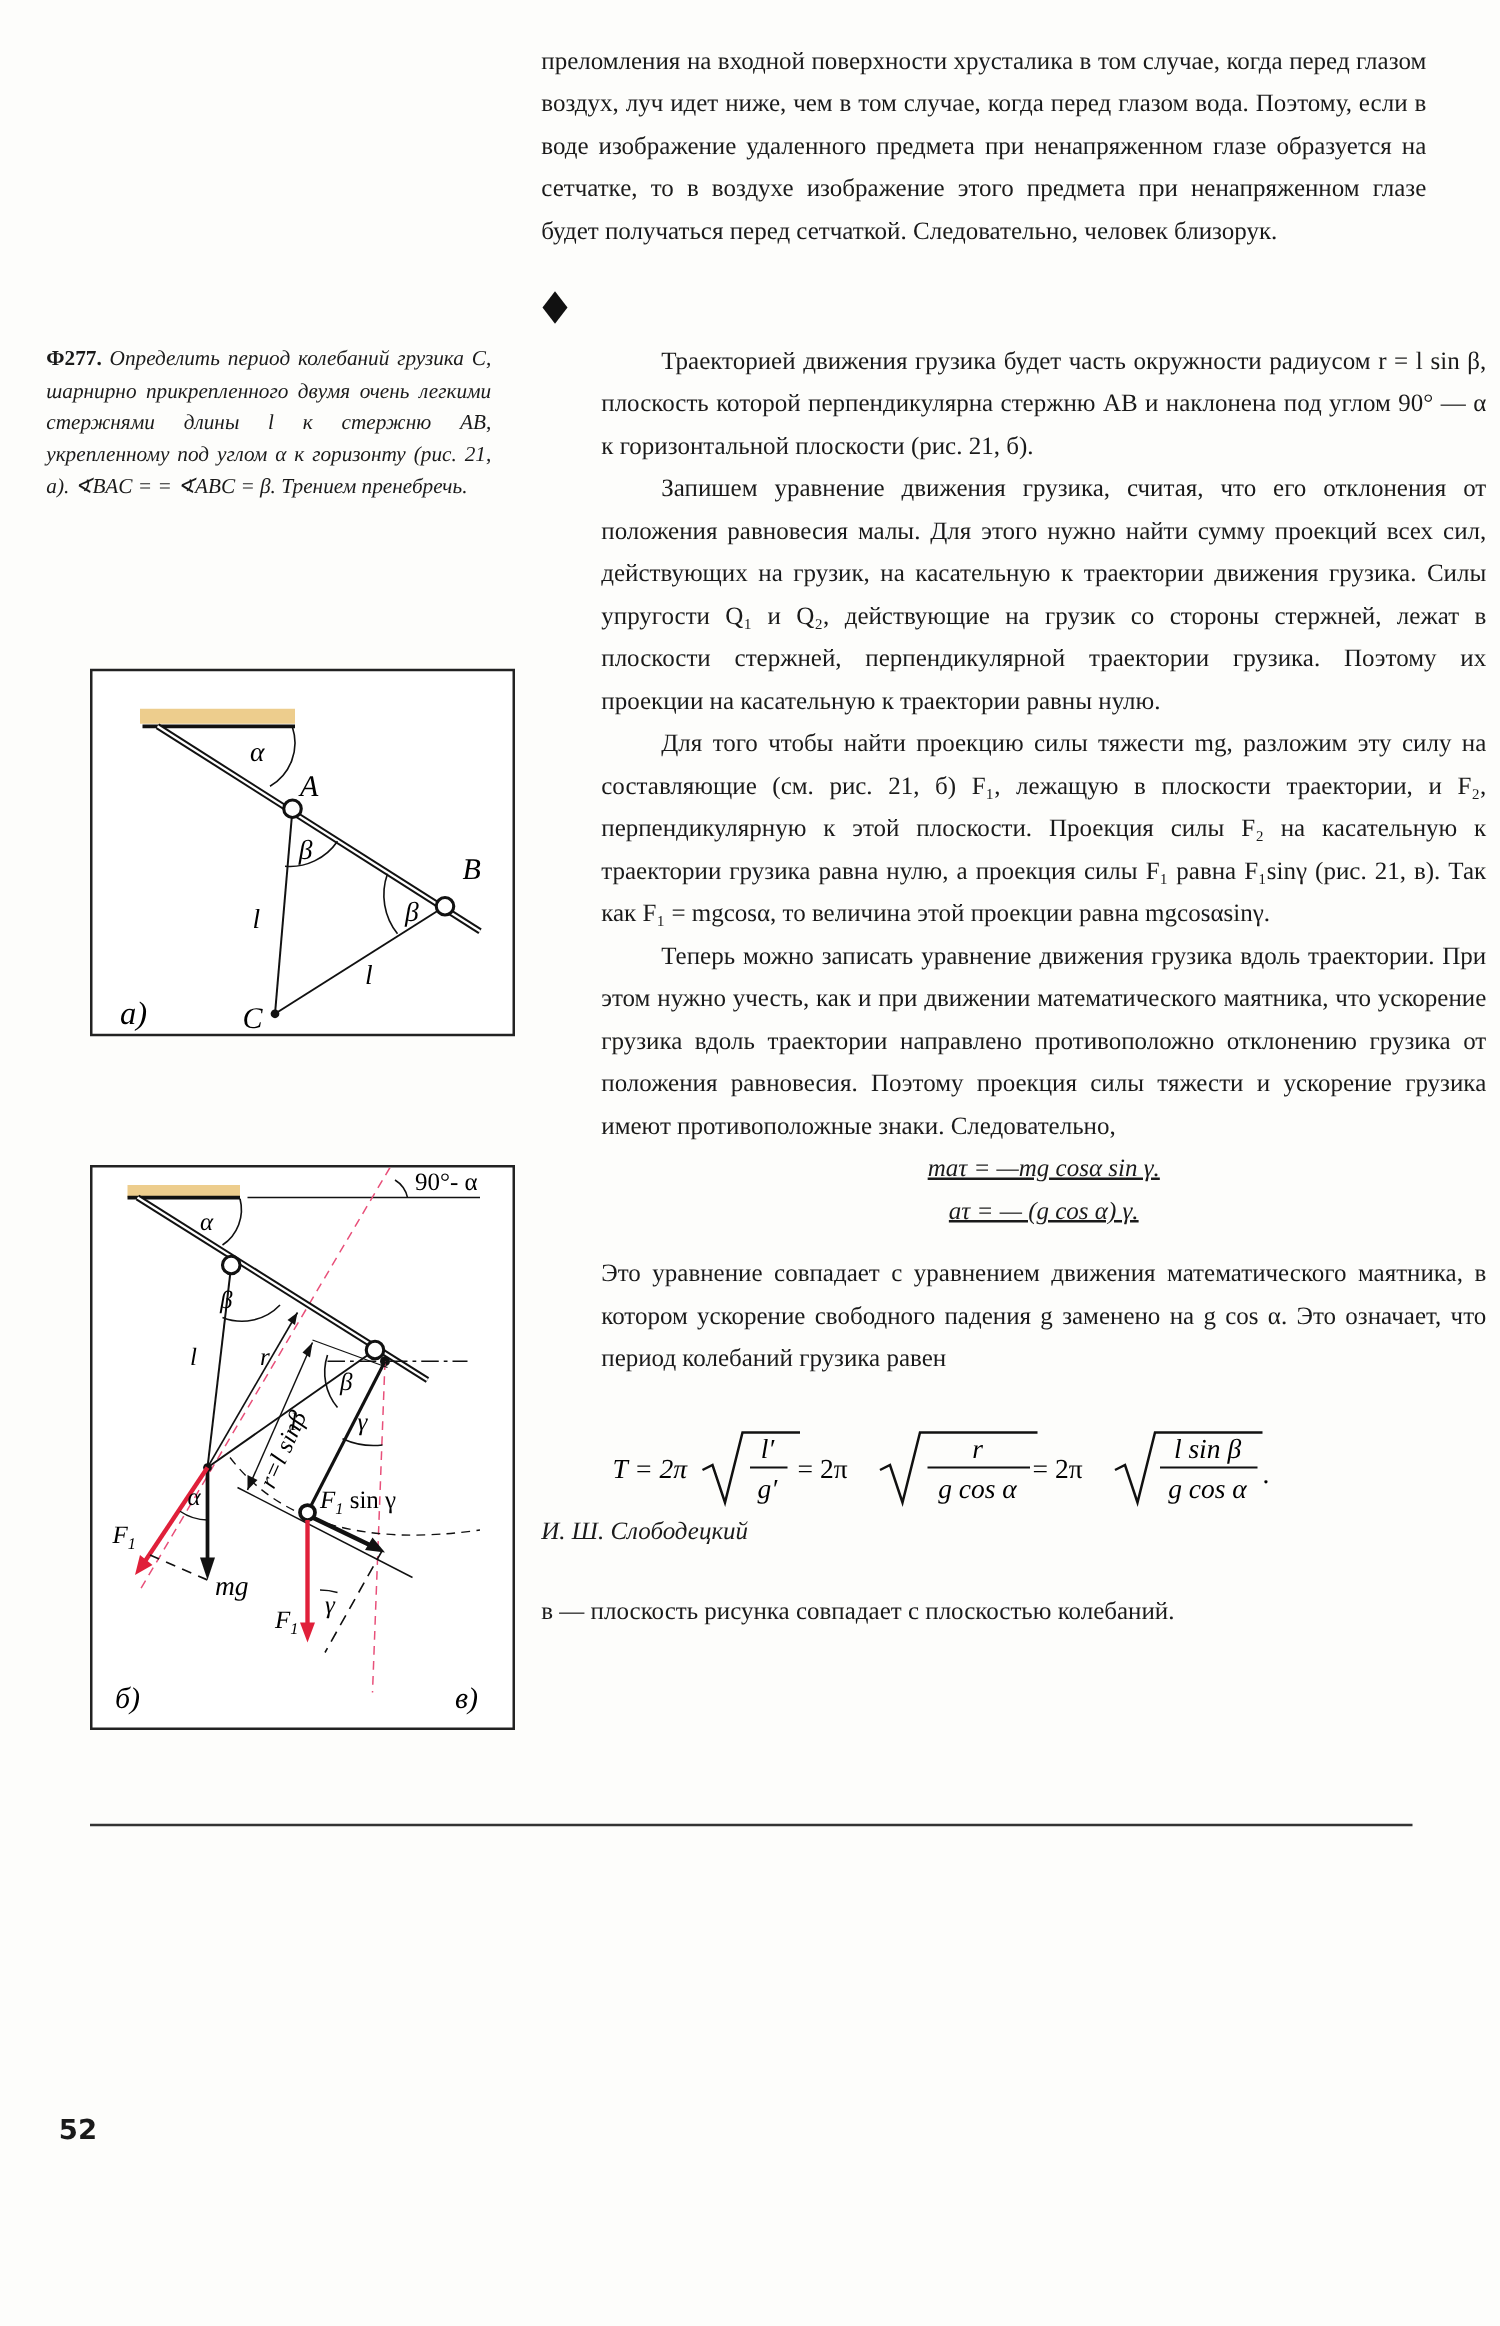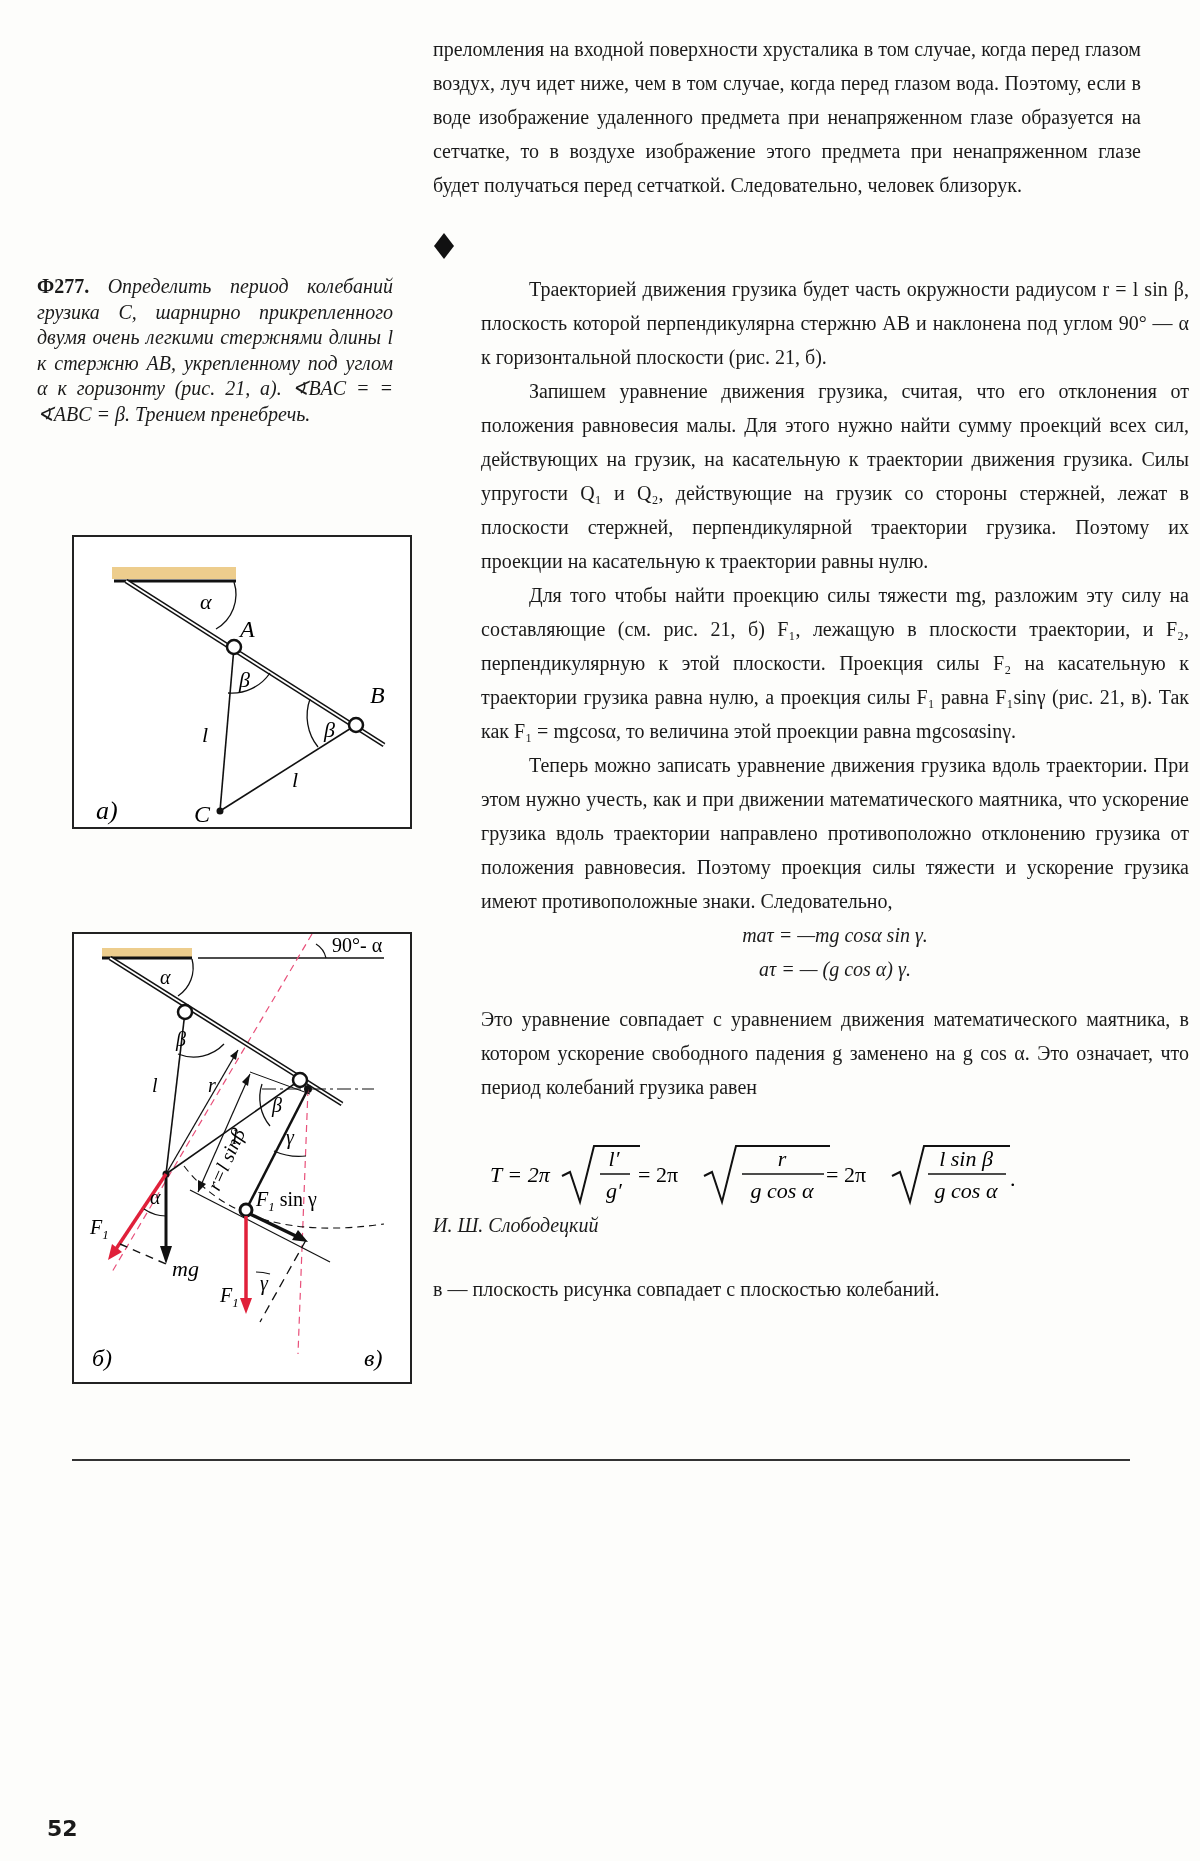--- a/index.html
+++ b/index.html
@@ -11,34 +11,34 @@
     position:absolute; left:433px; width:708px;
     font-size:20px; line-height:34px; text-align:justify;
     font-family:"Liberation Serif",serif;
   }
   .col-right p { margin:0; }
   .indent { text-indent:48px; }
   .top-para { top:32px; }
   .diamond { position:absolute; left:433px; top:232px; width:22px; height:28px; }
   .problem {
     position:absolute; left:37px; top:274px; width:356px;
-    font-size:20px; line-height:25.5px; font-style:italic; text-align:justify;
+    font-size:17px; line-height:25.5px; font-style:italic; text-align:justify;
     font-family:"Liberation Serif",serif;
   }
   .problem b { font-style:normal; font-weight:bold; }
   .main-text { top:272px;margin-left:48px; }
-  .formula { text-align:center; font-style:normal; margin:4px 0 6px 0; }
+  .formula { text-align:center; font-style:normal; margin:4px 0 6px 0;text-decoration:underline; }
   .caption { top:1272px; }
   .author { text-align:left; font-style:italic; margin-top:8px; }
   .period { position:absolute; left:490px; top:1138px; width:620px; height:70px; }
   .fig-box { position:absolute; border:2px solid #222; background:#fff; }
   .fig-a { left:72px; top:535px; width:336px; height:290px; }
   .fig-b { left:72px; top:932px; width:336px; height:448px; }
   .hr { position:absolute; left:72px; top:1459px; width:1058px; height:2px; background:#333; }
-  .page-num { position:absolute; left:47px; top:1816px; font-family:"DejaVu Sans",sans-serif; font-weight:bold; font-size:22px; }
+  .page-num { position:absolute; left:47px; top:1692px; font-family:"DejaVu Sans",sans-serif; font-weight:bold; font-size:22px; }
   svg text { font-family:"Liberation Serif",serif; }
 </style>
 </head>
 <body>
 
 <div class="col-right top-para">
   <p>преломления на входной поверхности хрусталика в том случае, когда перед глазом воздух, луч идет ниже, чем в том случае, когда перед глазом вода. Поэтому, если в воде изображение удаленного предмета при ненапряженном глазе образуется на сетчатке, то в воздухе изображение этого предмета при ненапряженном глазе будет получаться перед сетчаткой. Следовательно, человек близорук.</p>
 </div>
 
 <svg class="diamond" viewBox="0 0 22 28">

